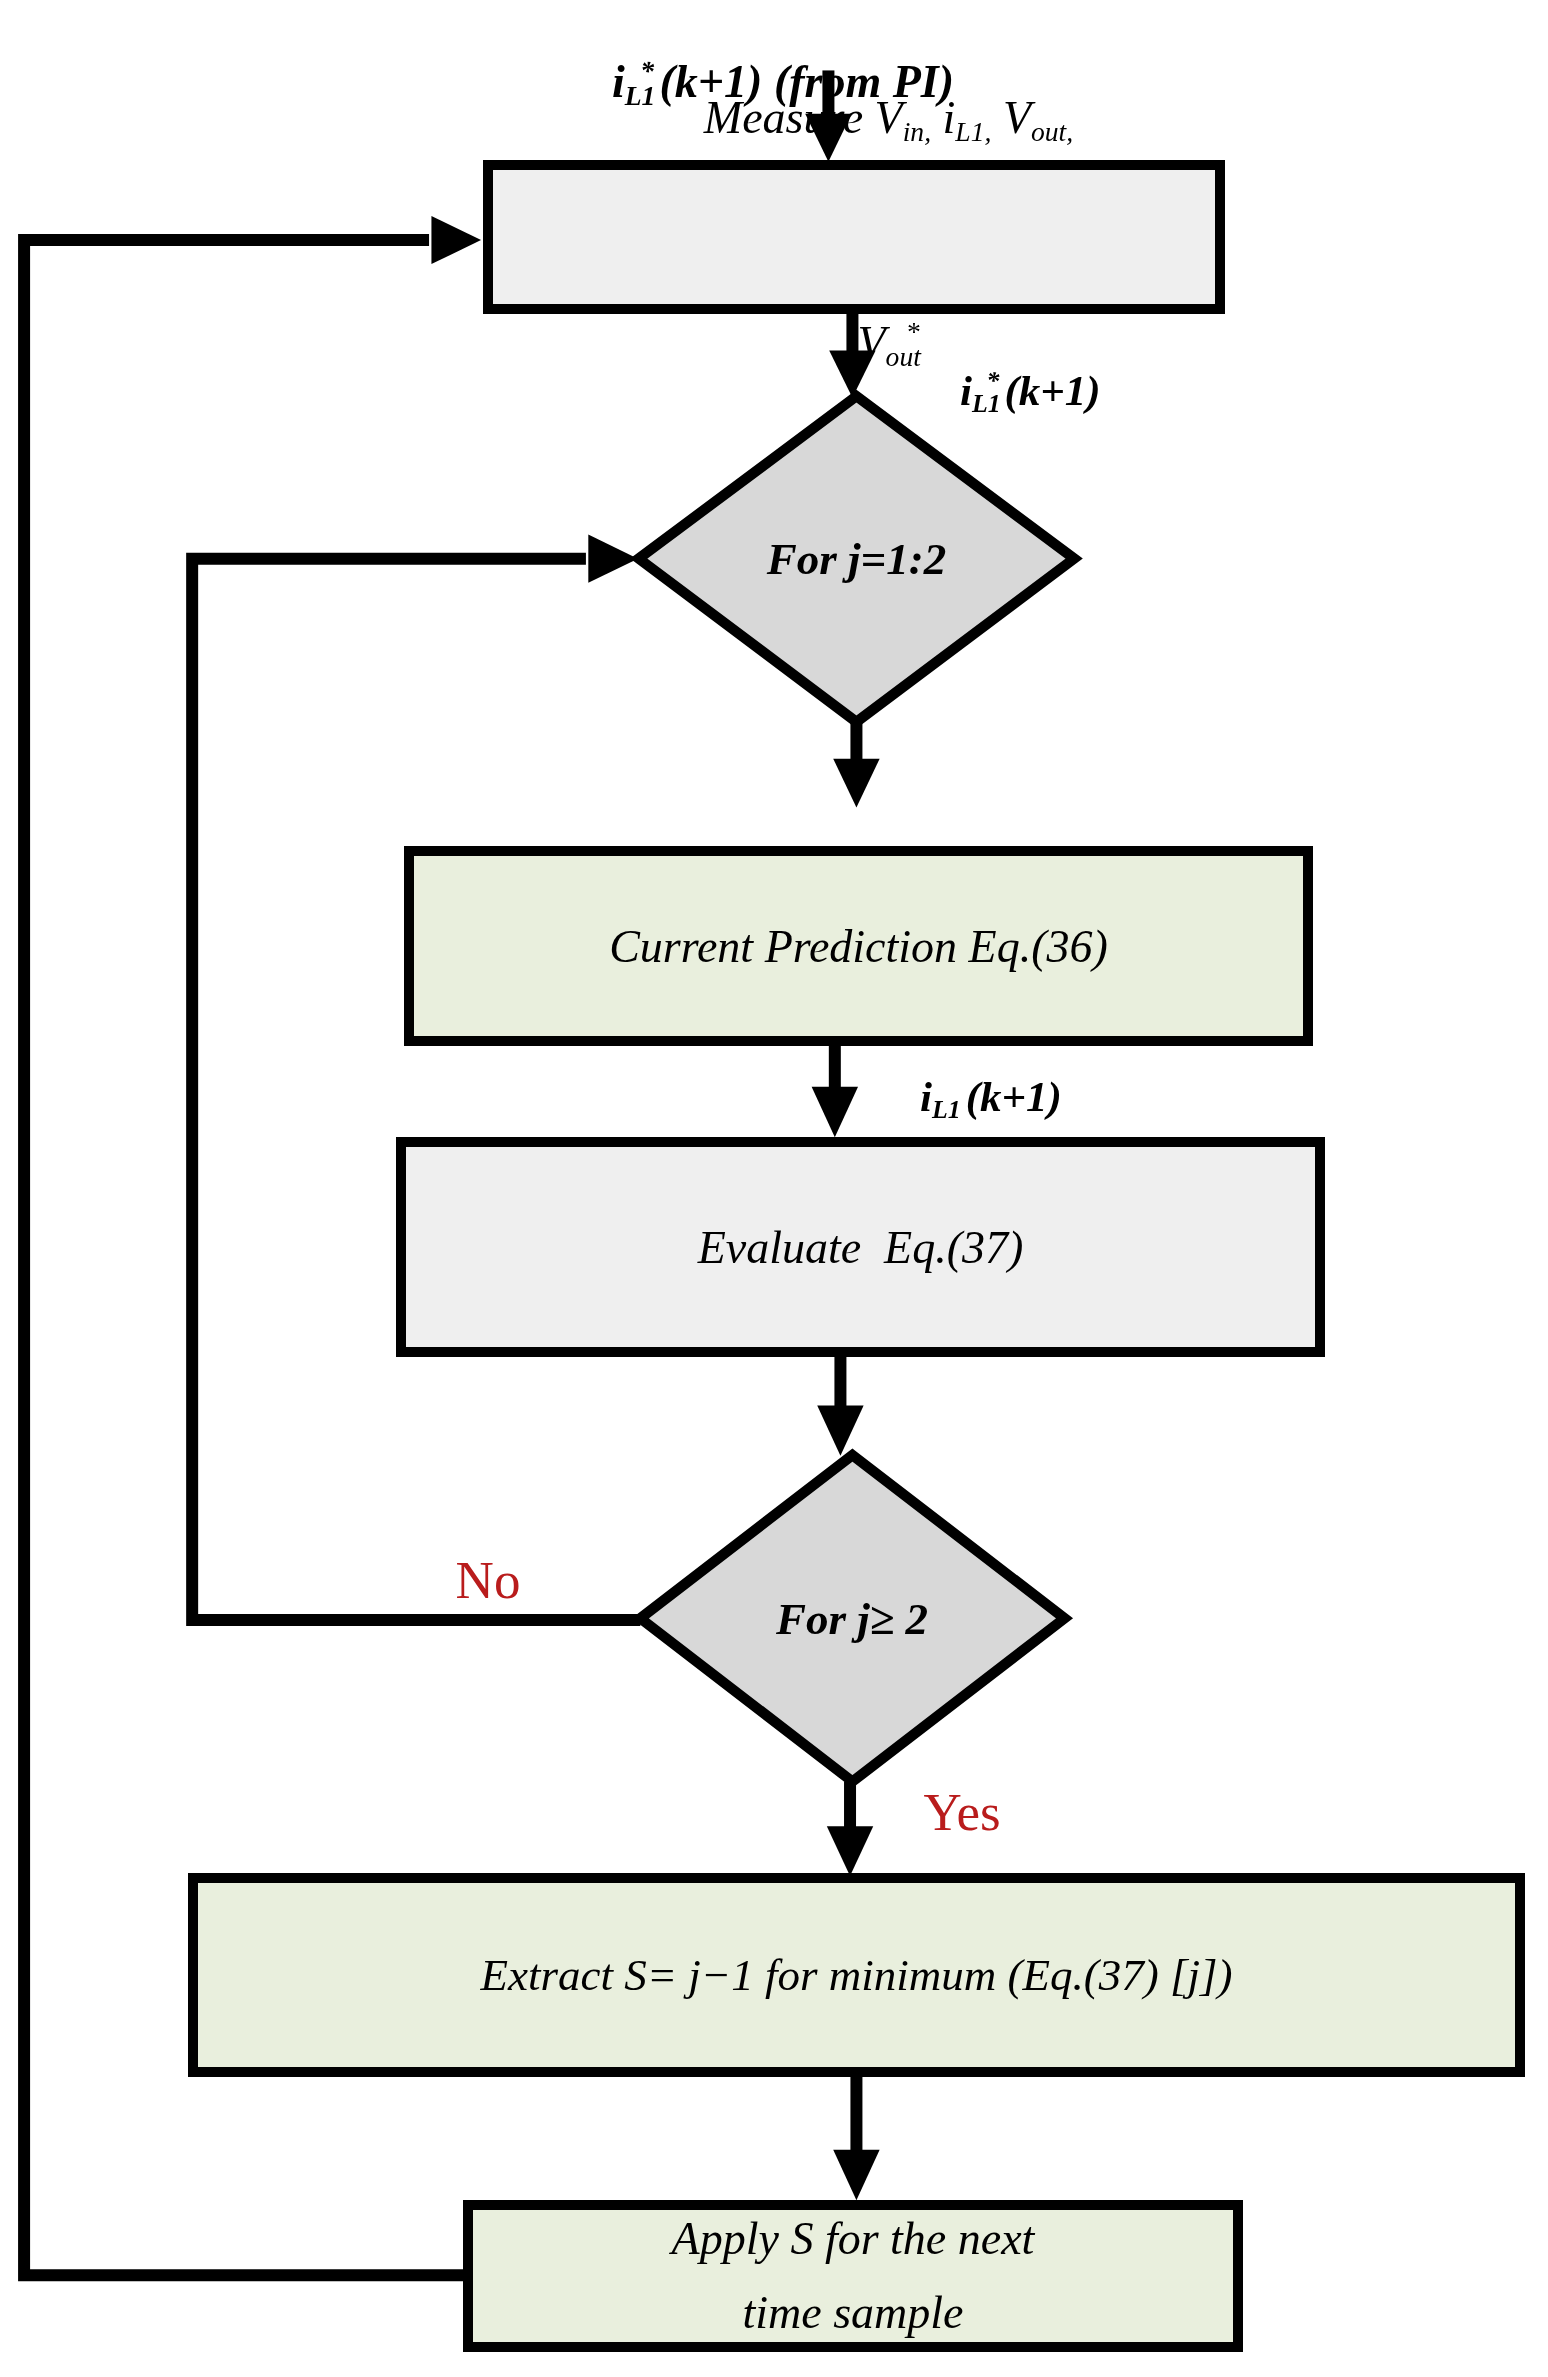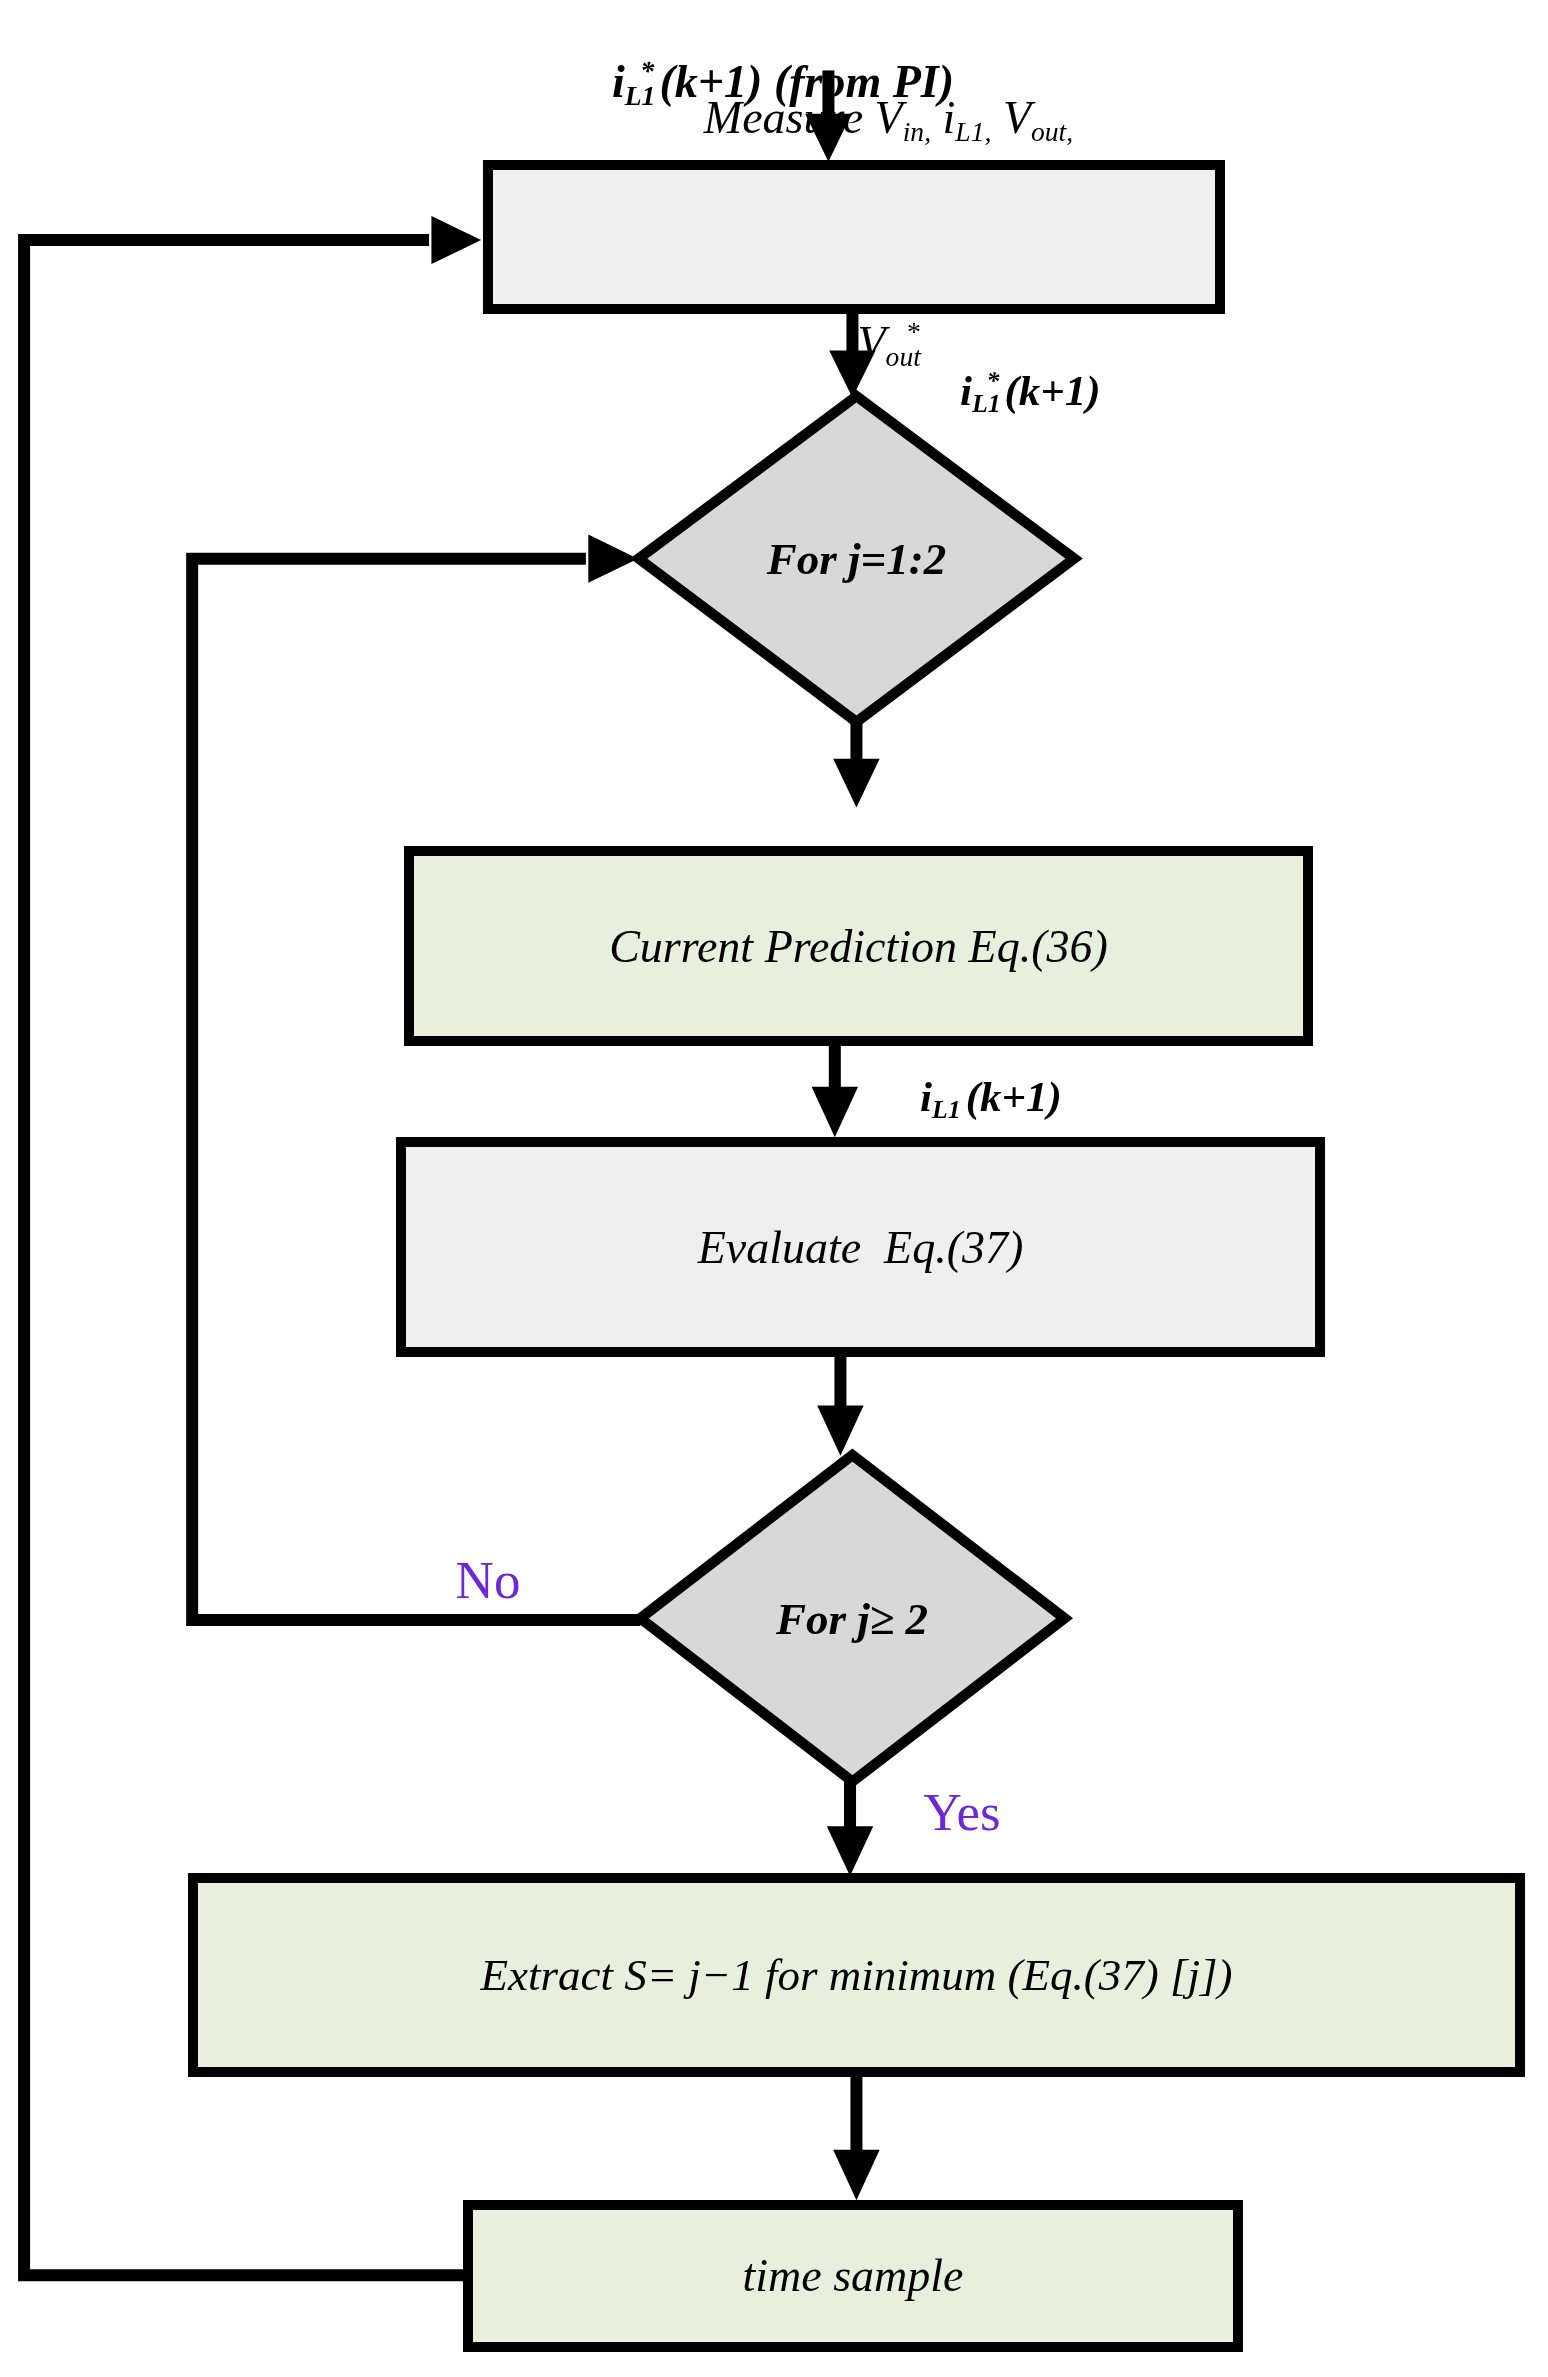--- a/index.html
+++ b/index.html
@@ -28,21 +28,21 @@
   }
   .lbl{
     position:absolute;font-style:italic;font-weight:bold;color:#000000;
     font-size:43px;white-space:pre;
   }
   .dlbl{
     position:absolute;display:flex;align-items:center;justify-content:center;
     font-style:italic;font-weight:bold;color:#000000;font-size:45px;white-space:pre;
   }
   .branch{
-    position:absolute;font-style:normal;font-weight:normal;color:#6d28d9;
+    position:absolute;font-style:normal;font-weight:normal;color:#b91c1c;
     font-size:53px;text-align:center;white-space:pre;
   }
   .sb{font-size:60%;vertical-align:-0.28em;letter-spacing:0;}
   .sp{font-size:60%;vertical-align:0.62em;margin-left:-0.55em;}
   .after-sp{margin-left:0.12em;}
   .extract-text{font-size:45px;}
   .apply-text{line-height:74px;}
 </style>
 </head>
 <body>
@@ -120,17 +120,18 @@
   </div>
 
   <div class="branch" style="left:436px;top:1550px;width:104px;">No</div>
   <div class="branch" style="left:890px;top:1782px;width:144px;">Yes</div>
 
   <div class="node fill-green" style="left:188px;top:1873px;width:1337px;height:204px;">
     <div class="boxtext extract-text">Extract S= j−1 for minimum (Eq.(37) [j])</div>
   </div>
 
   <div class="node fill-green" style="left:463px;top:2200px;width:780px;height:152px;">
+    <div class="boxtext apply-text">Apply S for the next</div>
     <div class="boxtext apply-text">time sample</div>
   </div>
 
 </div>
 
 
 </body></html>

